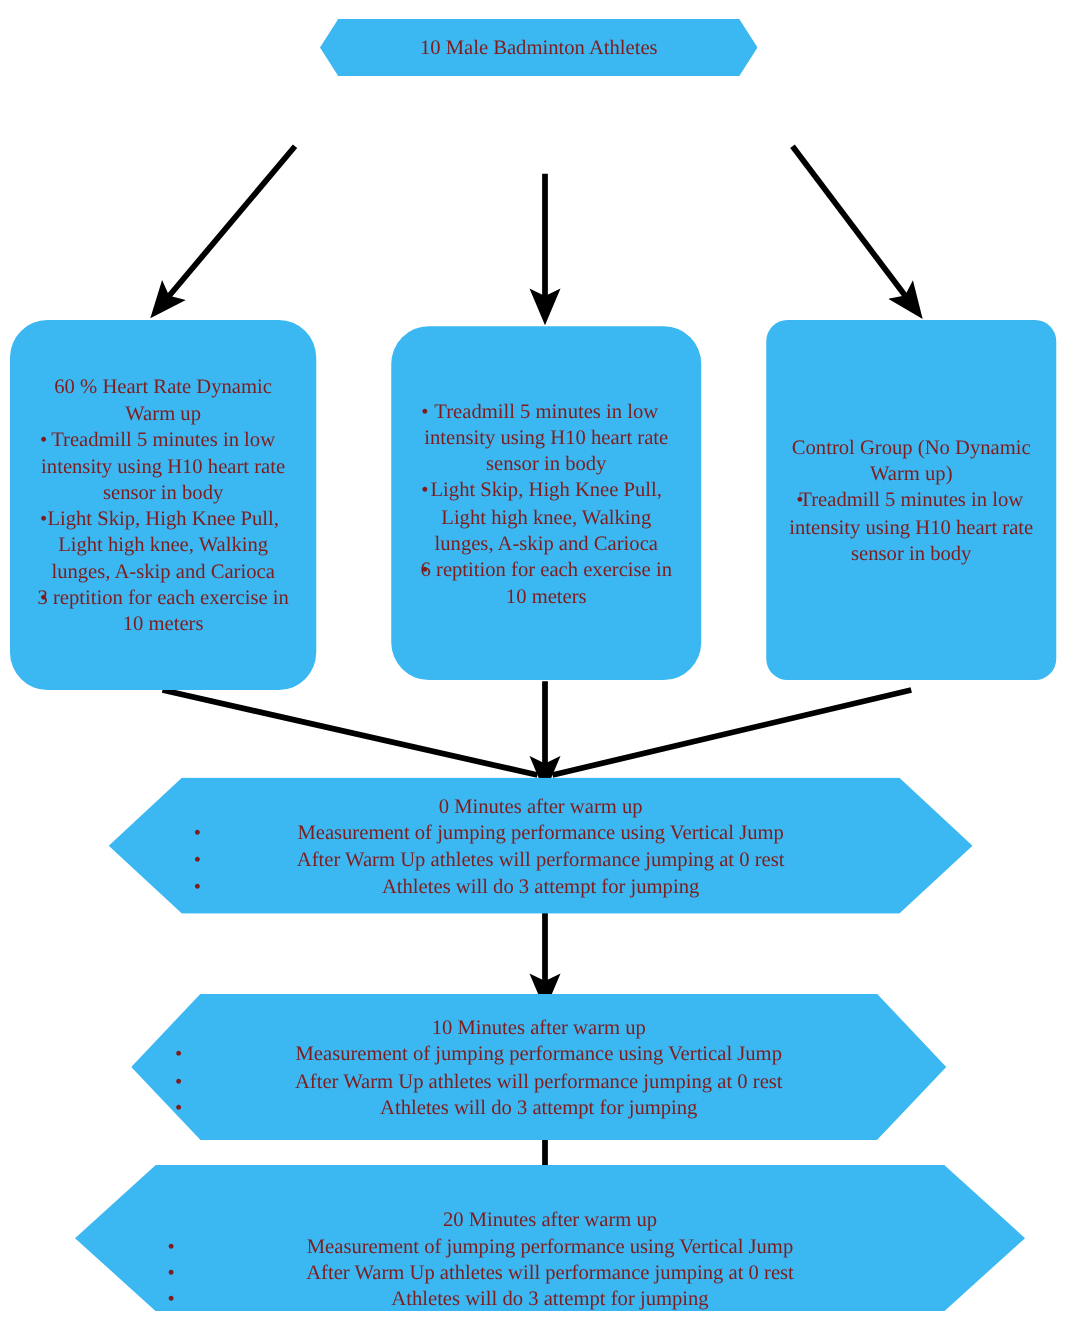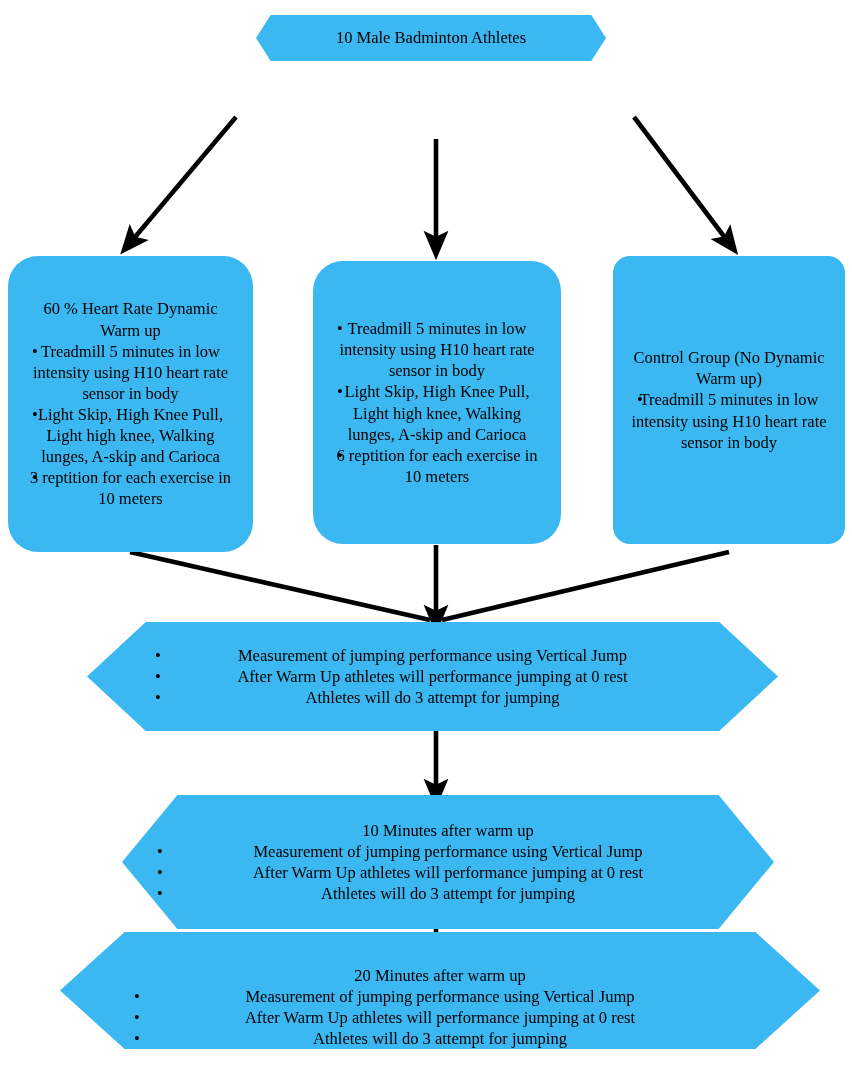--- a/index.html
+++ b/index.html
@@ -22,21 +22,21 @@
     left: 0;
     top: 0;
     width: 852px;
     height: 1073px;
     pointer-events: none;
   }
   .node {
     position: absolute;
     box-sizing: border-box;
     background: #3bb7f2;
-    color: #000000;
+    color: #7f1d1d;
     display: flex;
     flex-direction: column;
     justify-content: center;
     align-items: center;
     text-align: center;
   }
   .hex {
     clip-path: polygon(4.2% 0%, 95.8% 0%, 100% 50%, 95.8% 100%, 4.2% 100%, 0% 50%);
   }
   .hex-wide {
@@ -175,38 +175,39 @@
         <li style="--bx:14px;">
           <span class="bdot">•</span>
           <span>Treadmill 5 minutes in low intensity using H10 heart rate sensor in body</span>
         </li>
       </ul>
     </div>
   </div>
 
   <div class="node hex-wide" style="left:87px; top:622px; width:691px; height:109px;">
     <div class="box-body">
+      <div class="title-line">0 Minutes after warm up</div>
       <ul class="bullets">
         <li style="--bx:58px;">
           <span class="bdot">•</span>
           <span>Measurement of jumping performance using Vertical Jump</span>
         </li>
         <li style="--bx:58px;">
           <span class="bdot">•</span>
           <span>After Warm Up athletes will performance jumping at 0 rest</span>
         </li>
         <li style="--bx:58px;">
           <span class="bdot">•</span>
           <span>Athletes will do 3 attempt for jumping</span>
         </li>
       </ul>
     </div>
   </div>
 
-  <div class="node hex-wide" style="left:122px; top:795px; width:652px; height:134px;">
+  <div class="node hex-wide" style="left:105px; top:795px; width:652px; height:117px;">
     <div class="box-body">
       <div class="title-line">10 Minutes after warm up</div>
       <ul class="bullets">
         <li style="--bx:25px;">
           <span class="bdot">•</span>
           <span>Measurement of jumping performance using Vertical Jump</span>
         </li>
         <li style="--bx:25px;">
           <span class="bdot">•</span>
           <span>After Warm Up athletes will performance jumping at 0 rest</span>

